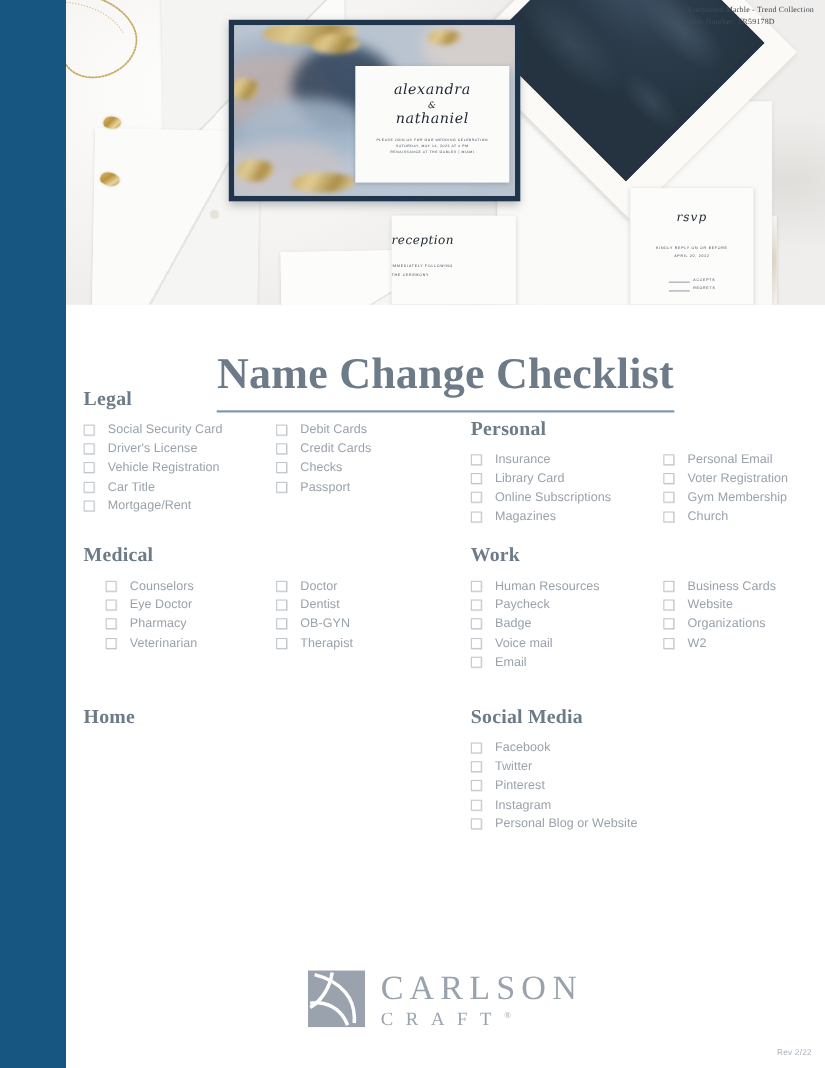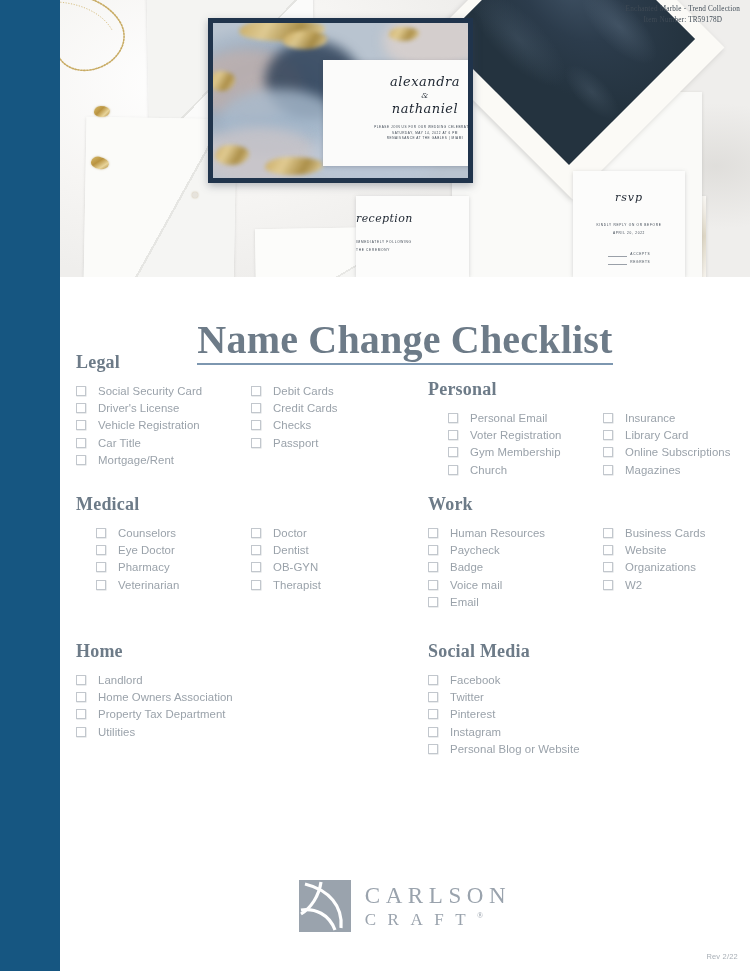--- a/index.html
+++ b/index.html
@@ -154,21 +154,20 @@
     border-radius: 44% 56% 52% 48% / 58% 42% 56% 44%;
     opacity:.92;
   }
   .invite-card {
     position:absolute;
     left: 110px; top: 37px;
     width: 140px; height: 106px;
     background: #fbfbfa;
     box-shadow: 0 1px 4px rgba(50,60,75,.25);
     text-align:center;
-    padding-left:32px;
   }
   .script-name {
     font-family: "DejaVu Serif", serif;
     font-style: italic;
     color: #1d2530;
     letter-spacing: .5px;
   }
   .n1 { font-size: 13px; margin-top: 14px; }
   .amp { font-size: 8px; margin-top: 2px; }
   .n2 { font-size: 13px; margin-top: 1px; }
@@ -206,21 +205,21 @@
   .rsvp .scr { font-family:"DejaVu Serif", serif; font-style:italic; font-size:11px; color:#1d2530; margin-top:20px; letter-spacing:1px;}
   .rsvp .fp  { font-family:"Liberation Sans", sans-serif; font-size:3.2px; letter-spacing:.7px; color:#3a4450; line-height:2.4; margin-top:18px; }
   .rsvp-lines { margin-top: 14px; font-size:3.2px; color:#3a4450; letter-spacing:.7px; line-height:2.3;}
   .rsvp-lines div { text-align:center; }
   .rsvp-lines u { text-decoration: none; border-bottom:.5px solid #9aa0a8; padding:0 9px; margin-right:3px;}
 
   
   .caption {
     position:absolute;
     right: 10px; top: 4px;
-    text-align: center;
+    text-align: left;
     font-family: "Liberation Serif", serif;
     font-size: 7.2px;
     color: #3f4a55;
     line-height: 1.55;
     letter-spacing: .2px;
   }
 
   
   .title-wrap {
     position:absolute;
@@ -229,21 +228,21 @@
     text-align:center;
   }
   .title {
     display:inline-block;
     font-family: "Liberation Serif", serif;
     font-weight: bold;
     font-size: 40px;
     color: #6d7b88;
     letter-spacing: .2px;
     border-bottom: 2px solid #7d97b0;
-    padding-bottom: 2px;
+    padding-bottom: 12px;
     line-height: 1.05;
   }
 
   
   .sheet {
     position:absolute;
     left: 60px; top: 352px;
     width: 690px;
   }
   .grid {
@@ -310,21 +309,21 @@
     width: 52px; height: 52px;
     position:relative;
     overflow:hidden;
     flex: 0 0 auto;
   }
   .logo-type {
     font-family: "Liberation Serif", serif;
     color: #9aa3ad;
     line-height: 1.18;
   }
-  .logo-l1 { font-size: 23px; letter-spacing: 5.6px; }
+  .logo-l1 { font-size: 31px; letter-spacing: 5.6px; }
   .logo-l2 { font-size: 17px; letter-spacing: 11.5px; }
   .logo-l2 sup { font-size: 8px; letter-spacing: 0; vertical-align: super; }
 
   .rev {
     position:absolute;
     right: 12px; bottom: 10px;
     font-family: "Liberation Sans", sans-serif;
     font-size: 7.5px;
     color: #a8afb6;
     letter-spacing: .2px;
@@ -475,54 +474,54 @@
                 <span class="cb"></span>
                 <span class="item-label">Passport</span>
               </div>
             </div>
         </div>
       </div>
 
       <div class="section sec-personal">
         <div class="sec-head">Personal</div>
         <div class="cols">
+          <div class="col">
+              <div class="item">
+                <span class="cb"></span>
+                <span class="item-label">Insurance</span>
+              </div>
+              <div class="item">
+                <span class="cb"></span>
+                <span class="item-label">Library Card</span>
+              </div>
+              <div class="item">
+                <span class="cb"></span>
+                <span class="item-label">Online Subscriptions</span>
+              </div>
+              <div class="item">
+                <span class="cb"></span>
+                <span class="item-label">Magazines</span>
+              </div>
+            </div>
           <div class="col pad-left">
               <div class="item">
                 <span class="cb"></span>
                 <span class="item-label">Personal Email</span>
               </div>
               <div class="item">
                 <span class="cb"></span>
                 <span class="item-label">Voter Registration</span>
               </div>
               <div class="item">
                 <span class="cb"></span>
                 <span class="item-label">Gym Membership</span>
               </div>
               <div class="item">
                 <span class="cb"></span>
                 <span class="item-label">Church</span>
-              </div>
-            </div>
-          <div class="col">
-              <div class="item">
-                <span class="cb"></span>
-                <span class="item-label">Insurance</span>
-              </div>
-              <div class="item">
-                <span class="cb"></span>
-                <span class="item-label">Library Card</span>
-              </div>
-              <div class="item">
-                <span class="cb"></span>
-                <span class="item-label">Online Subscriptions</span>
-              </div>
-              <div class="item">
-                <span class="cb"></span>
-                <span class="item-label">Magazines</span>
               </div>
             </div>
         </div>
       </div>
 
       <div class="section sec-medical">
         <div class="sec-head">Medical</div>
         <div class="cols">
           <div class="col pad-left">
               <div class="item">
@@ -604,40 +603,20 @@
               <div class="item">
                 <span class="cb"></span>
                 <span class="item-label">W2</span>
               </div>
             </div>
         </div>
       </div>
 
       <div class="section sec-home">
         <div class="sec-head">Home</div>
-        <div class="cols">
-          <div class="col">
-              <div class="item">
-                <span class="cb"></span>
-                <span class="item-label">Landlord</span>
-              </div>
-              <div class="item">
-                <span class="cb"></span>
-                <span class="item-label">Home Owners Association</span>
-              </div>
-              <div class="item">
-                <span class="cb"></span>
-                <span class="item-label">Property Tax Department</span>
-              </div>
-              <div class="item">
-                <span class="cb"></span>
-                <span class="item-label">Utilities</span>
-              </div>
-            </div>
-        </div>
       </div>
 
       <div class="section sec-social">
         <div class="sec-head">Social Media</div>
         <div class="cols">
           <div class="col">
               <div class="item">
                 <span class="cb"></span>
                 <span class="item-label">Facebook</span>
               </div>

